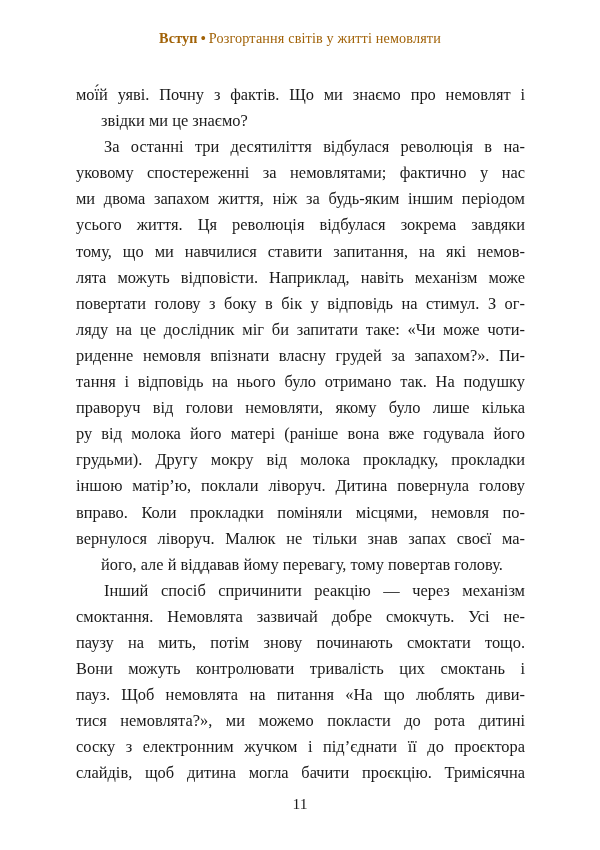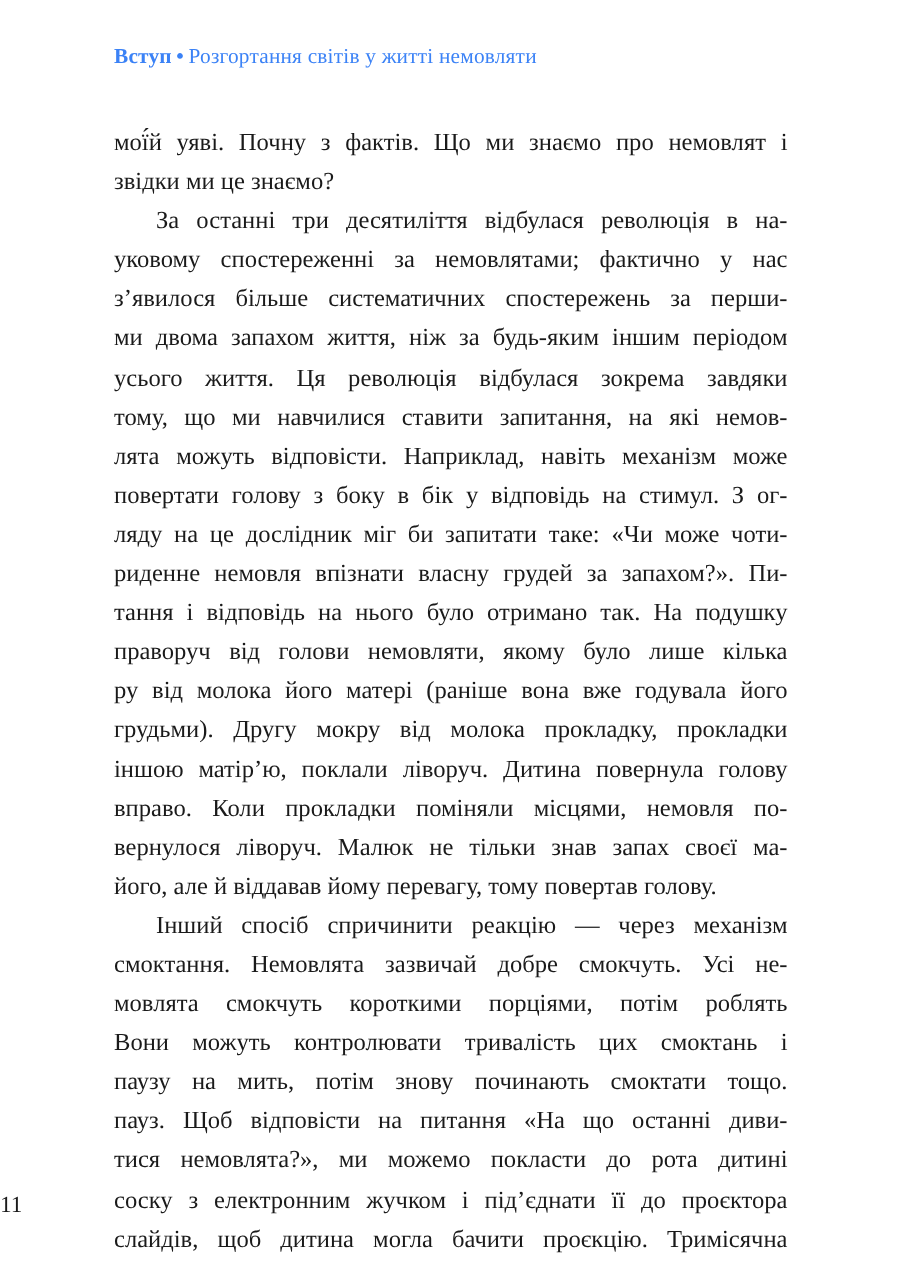--- a/index.html
+++ b/index.html
@@ -22,26 +22,26 @@
     position: relative;
     box-sizing: border-box;
   }
 
   
   .running-header {
     position: absolute;
     top: 30px;
     left: 76px;
     width: 448px;
-    text-align: left;
+    text-align: center;
     font-family: "Liberation Serif", "DejaVu Serif", serif;
     font-weight: 700;
     font-size: 14.2px;
     letter-spacing: 0.15px;
-    color: #3b82f6;
+    color: #a16207;
     white-space: nowrap;
   }
   .running-header .hdr-sep {
     font-weight: 700;
     padding: 0 3px;
   }
   .running-header .hdr-chapter {
     font-weight: 400;
   }
 
@@ -66,31 +66,33 @@
 
   
   .line {
     display: block;
     text-align: justify;
     text-align-last: justify;
     white-space: pre-wrap;
   }
   .line.last {
     text-align-last: left;
+    margin-left: 25px;
   }
   .line.first {
     text-indent: 28px;
   }
 
   
   .folio {
     position: absolute;
     top: 795px;
     left: 0;
     width: 600px;
+    text-align: center;
     font-size: 15.5px;
     color: #1b1b1b;
     font-family: "Liberation Serif", "DejaVu Serif", serif;
   }
 </style>
 </head>
 <body>
 
 <div class="page">
 
@@ -99,44 +101,42 @@
   </div>
 
   <div class="text-block" id="body-text-block">
       <p class="para">
         <span class="line">мої́й уяві. Почну з фактів. Що ми знаємо про немовлят і</span>
         <span class="line last">звідки ми це знаємо?</span>
       </p>
       <p class="para">
         <span class="line first">За останні три десятиліття відбулася революція в на-</span>
         <span class="line">уковому спостереженні за немовлятами; фактично у нас</span>
-        <span class="line">з’явилося більше систематичних спостережень за перши-</span>
         <span class="line">ми двома запахом життя, ніж за будь-яким іншим періодом</span>
         <span class="line">усього життя. Ця революція відбулася зокрема завдяки</span>
         <span class="line">тому, що ми навчилися ставити запитання, на які немов-</span>
         <span class="line">лята можуть відповісти. Наприклад, навіть механізм може</span>
         <span class="line">повертати голову з боку в бік у відповідь на стимул. З ог-</span>
         <span class="line">ляду на це дослідник міг би запитати таке: «Чи може чоти-</span>
         <span class="line">риденне немовля впізнати власну грудей за запахом?». Пи-</span>
         <span class="line">тання і відповідь на нього було отримано так. На подушку</span>
         <span class="line">праворуч від голови немовляти, якому було лише кілька</span>
         <span class="line">ру від молока його матері (раніше вона вже годувала його</span>
         <span class="line">грудьми). Другу мокру від молока прокладку, прокладки</span>
         <span class="line">іншою матір’ю, поклали ліворуч. Дитина повернула голову</span>
         <span class="line">вправо. Коли прокладки поміняли місцями, немовля по-</span>
         <span class="line">вернулося ліворуч. Малюк не тільки знав запах своєї ма-</span>
         <span class="line last">його, але й віддавав йому перевагу, тому повертав голову.</span>
       </p>
       <p class="para">
         <span class="line first">Інший спосіб спричинити реакцію — через механізм</span>
         <span class="line">смоктання. Немовлята зазвичай добре смокчуть. Усі не-</span>
-        <span class="line">мовлята смокчуть короткими порціями, потім роблять</span>
+        <span class="line">паузу на мить, потім знову починають смоктати тощо.</span>
         <span class="line">Вони можуть контролювати тривалість цих смоктань і</span>
-        <span class="line">паузу на мить, потім знову починають смоктати тощо.</span>
-        <span class="line">пауз. Щоб відповісти на питання «На що останні диви-</span>
+        <span class="line">пауз. Щоб немовлята на питання «На що люблять диви-</span>
         <span class="line">тися немовлята?», ми можемо покласти до рота дитині</span>
         <span class="line">соску з електронним жучком і під’єднати її до проєктора</span>
         <span class="line">слайдів, щоб дитина могла бачити проєкцію. Тримісячна</span>
       </p>
     </div>
 
   <div class="folio">11</div>
 
 </div>
 

